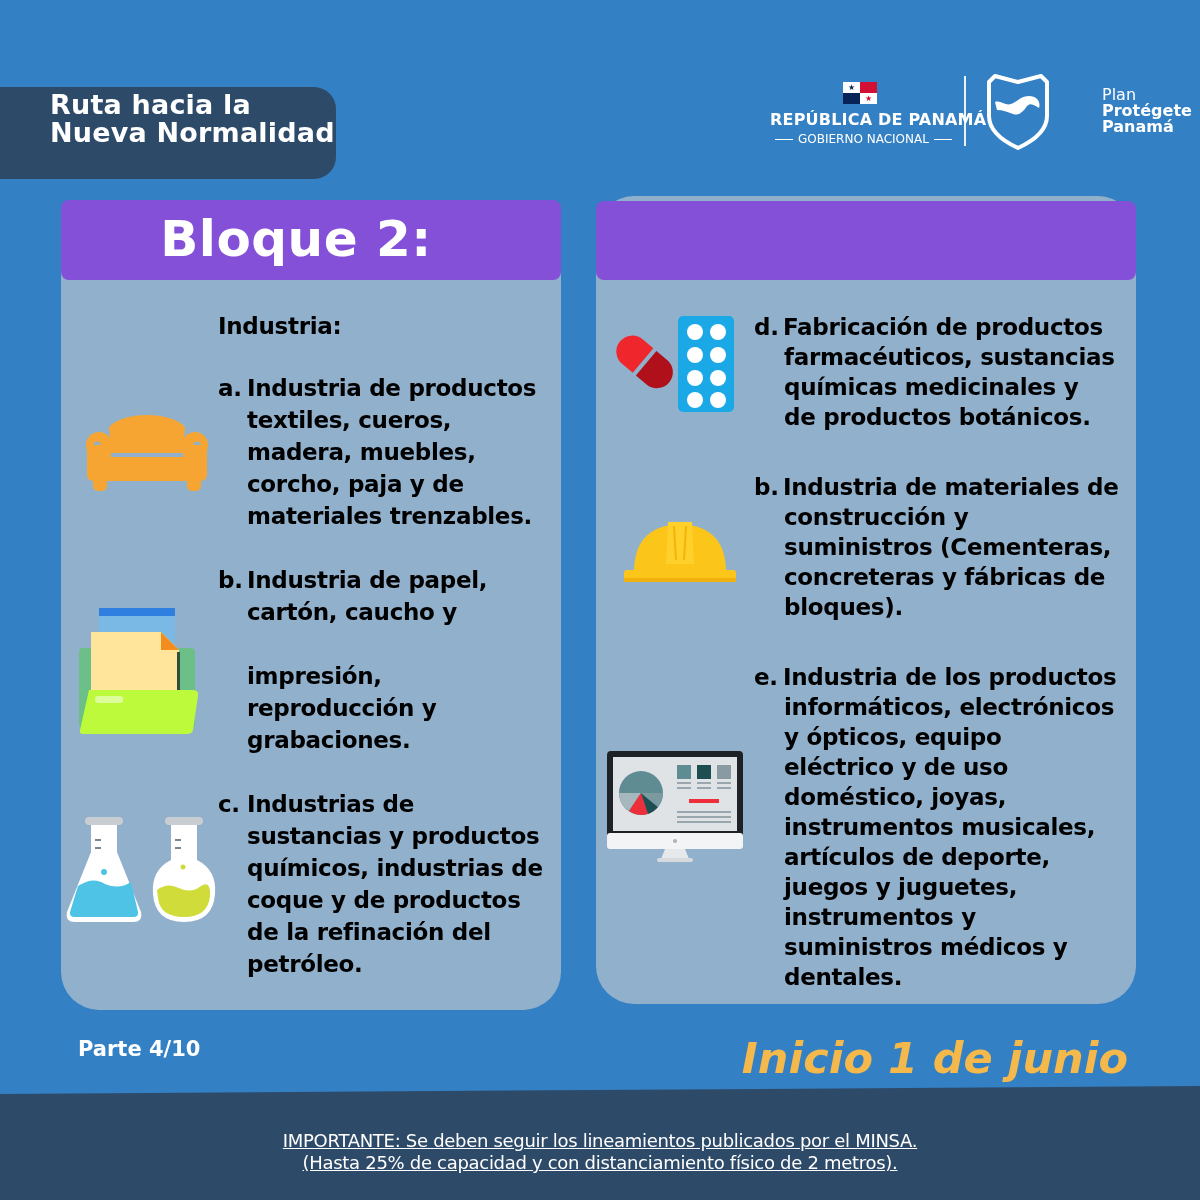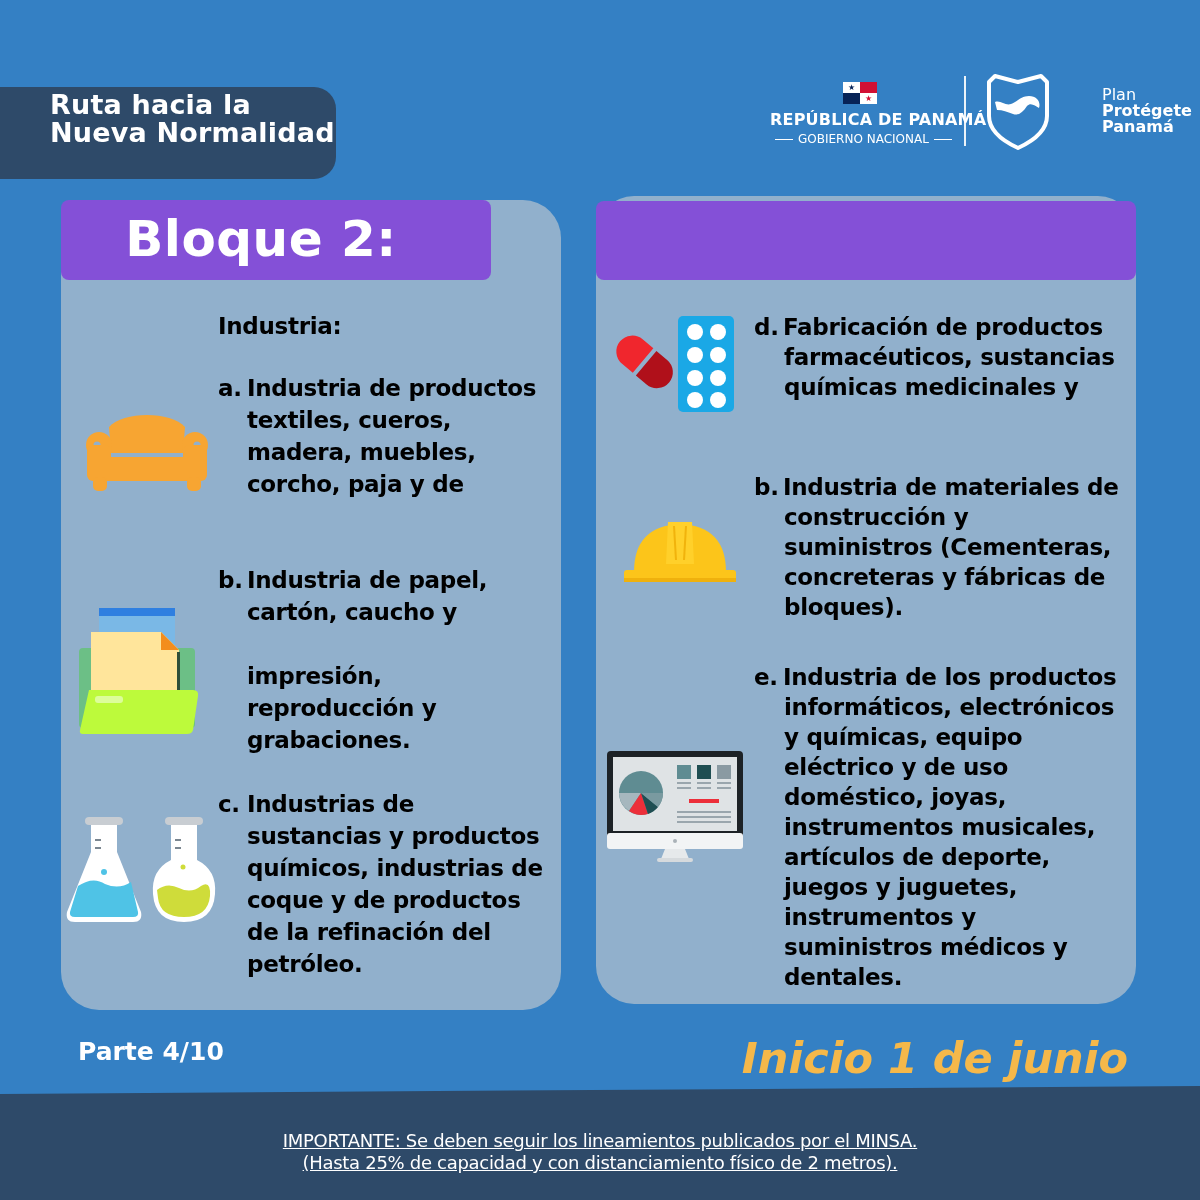--- a/index.html
+++ b/index.html
@@ -48,36 +48,36 @@
 
     .card {
       position: absolute; background: #91b0cc; border-radius: 38px;
     }
     .card-left { left: 61px; top: 200px; width: 500px; height: 810px; }
     .card-right { left: 596px; top: 196px; width: 540px; height: 808px; }
     .card-header {
       position: absolute; background: #8450d7; border-radius: 8px;
       display: flex; align-items: center; justify-content: center;
     }
-    .card-left .card-header { left: 0; top: 0; width: 430px; height: 80px; }
+    .card-left .card-header { left: 0; top: 0; width: 500px; height: 80px; }
     .card-right .card-header { left: 0; top: 5px; width: 540px; height: 79px; }
     .card-header .ttl {
       font-weight: bold; font-size: 50px; color: #fff; letter-spacing: 0.5px;
       margin-right: 30px; margin-top: -2px;
     }
     .item {
       position: absolute; font-weight: bold; font-size: 23px; line-height: 32px;
       color: #000000; letter-spacing: -0.3px;
     }
     .item .letter { display: inline-block; width: 29px; }
     .item-intro { left: 157px; top: 110px; }
     .right .item { line-height: 30px; }
     .icon { position: absolute; }
 
-    .footer-left { position: absolute; left: 78px; top: 1037px; font-weight: bold; font-size: 25px; color: #fff; }
+    .footer-left { position: absolute; left: 78px; top: 1037px; font-weight: bold; font-size: 21px; color: #fff; }
     .footer-right { position: absolute; right: 72px; top: 1033px; font-weight: bold; font-style: italic; font-size: 43px; color: #f5b84a; }
     .bottom-band {
       position: absolute; left: 0; top: 1086px; width: 1200px; height: 114px;
       background: #2e4a69;
       clip-path: polygon(0 8px, 100% 0, 100% 100%, 0 100%);
     }
     .notice {
       position: absolute; left: 0; top: 1130px; width: 1200px; text-align: center;
       font-size: 18px; line-height: 22px; color: #ffffff; letter-spacing: -0.3px;
     }
@@ -123,20 +123,21 @@
     <span class="ttl">Bloque 2:</span>
   </div>
 
   <div class="item item-intro">Industria:</div>
 
   <div class="item" style="left:157px; top:172px;">
     <span class="letter">a.</span><span>Industria de productos</span><br>
     <span style="padding-left:29px">textiles, cueros,</span><br>
     <span style="padding-left:29px">madera, muebles,</span><br>
     <span style="padding-left:29px">corcho, paja y de</span><br>
+    <span style="padding-left:29px">materiales trenzables.</span>
   </div>
   <svg class="icon" style="left:22px; top:205px;" width="128" height="88" viewBox="0 0 128 88">
     <path d="M26 22 C40 6 88 6 102 22 L100 48 L28 48 Z" fill="#f7a532"></path>
     <circle cx="16" cy="40" r="13" fill="#f7a532"></circle>
     <circle cx="112" cy="40" r="13" fill="#f7a532"></circle>
     <circle cx="14" cy="40" r="3.5" fill="#91b0cc"></circle>
     <circle cx="114" cy="40" r="3.5" fill="#91b0cc"></circle>
     <rect x="4" y="40" width="24" height="36" rx="6" fill="#f7a532"></rect>
     <rect x="100" y="40" width="24" height="36" rx="6" fill="#f7a532"></rect>
     <rect x="20" y="52" width="88" height="24" fill="#f7a532"></rect>
@@ -191,20 +192,21 @@
 
 <div class="card card-right right">
   <div class="card-header">
     <span class="ttl"></span>
   </div>
 
   <div class="item" style="left:158px; top:116px;">
     <span class="letter">d.</span><span>Fabricación de productos</span><br>
     <span style="padding-left:30px">farmacéuticos, sustancias</span><br>
     <span style="padding-left:30px">químicas medicinales y</span><br>
+    <span style="padding-left:30px">de productos botánicos.</span>
   </div>
   <svg class="icon" style="left:4px; top:116px;" width="138" height="100" viewBox="0 0 138 100">
     <g transform="rotate(40 40 46)">
       <path d="M14 46 A16 16 0 0 1 30 30 L44 30 L44 62 L30 62 A16 16 0 0 1 14 46 Z" fill="#f0262d"></path>
       <path d="M48 30 L62 30 A16 16 0 0 1 62 62 L48 62 Z" fill="#b0101a"></path>
     </g>
     <rect x="78" y="4" width="56" height="96" rx="5" fill="#1aa8e6"></rect>
     <circle cx="95" cy="20" r="8" fill="#fff"></circle>
       <circle cx="118" cy="20" r="8" fill="#fff"></circle>
     <circle cx="95" cy="43" r="8" fill="#fff"></circle>
@@ -227,21 +229,21 @@
     <path d="M46 6 L70 6 L72 48 L44 48 Z" fill="#ffd02a"></path>
     <path d="M52 10 L54 44" stroke="#f1b30c" stroke-width="2"></path>
     <path d="M64 10 L62 44" stroke="#f1b30c" stroke-width="2"></path>
     <rect x="2" y="54" width="112" height="12" rx="3" fill="#fcc51a"></rect>
     <rect x="2" y="62" width="112" height="4" fill="#efb10d"></rect>
   </svg>
 
   <div class="item" style="left:158px; top:466px;">
     <span class="letter">e.</span><span>Industria de los productos</span><br>
     <span style="padding-left:30px">informáticos, electrónicos</span><br>
-    <span style="padding-left:30px">y químicas, equipo</span><br>
+    <span style="padding-left:30px">y ópticos, equipo</span><br>
     <span style="padding-left:30px">eléctrico y de uso</span><br>
     <span style="padding-left:30px">doméstico, joyas,</span><br>
     <span style="padding-left:30px">instrumentos musicales,</span><br>
     <span style="padding-left:30px">artículos de deporte,</span><br>
     <span style="padding-left:30px">juegos y juguetes,</span><br>
     <span style="padding-left:30px">instrumentos y</span><br>
     <span style="padding-left:30px">suministros médicos y</span><br>
     <span style="padding-left:30px">dentales.</span>
   </div>
   <svg class="icon" style="left:9px; top:553px;" width="140" height="116" viewBox="0 0 140 116">

